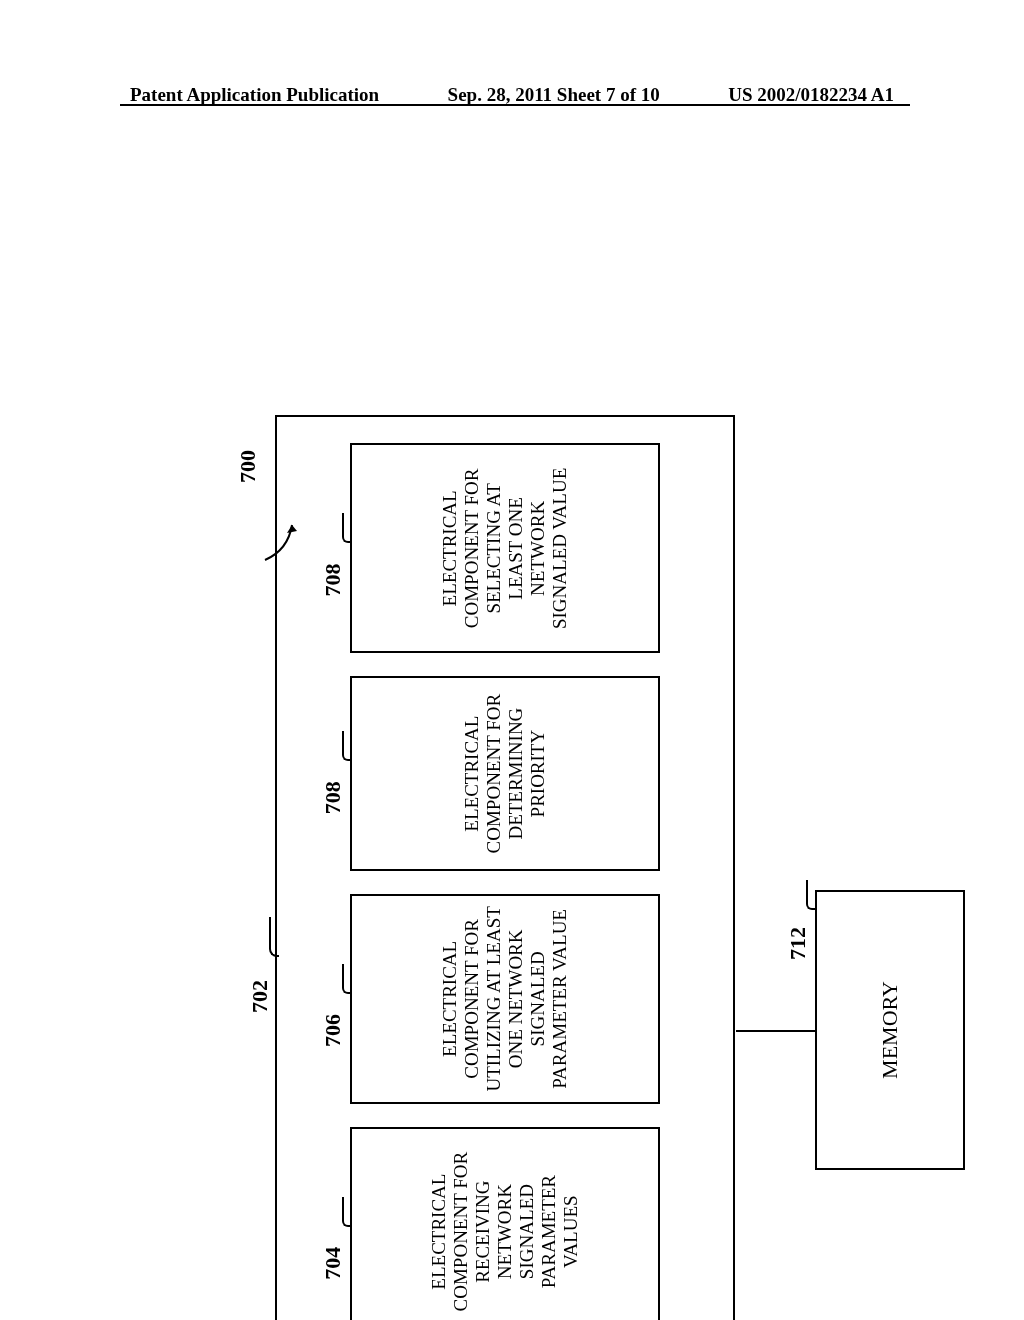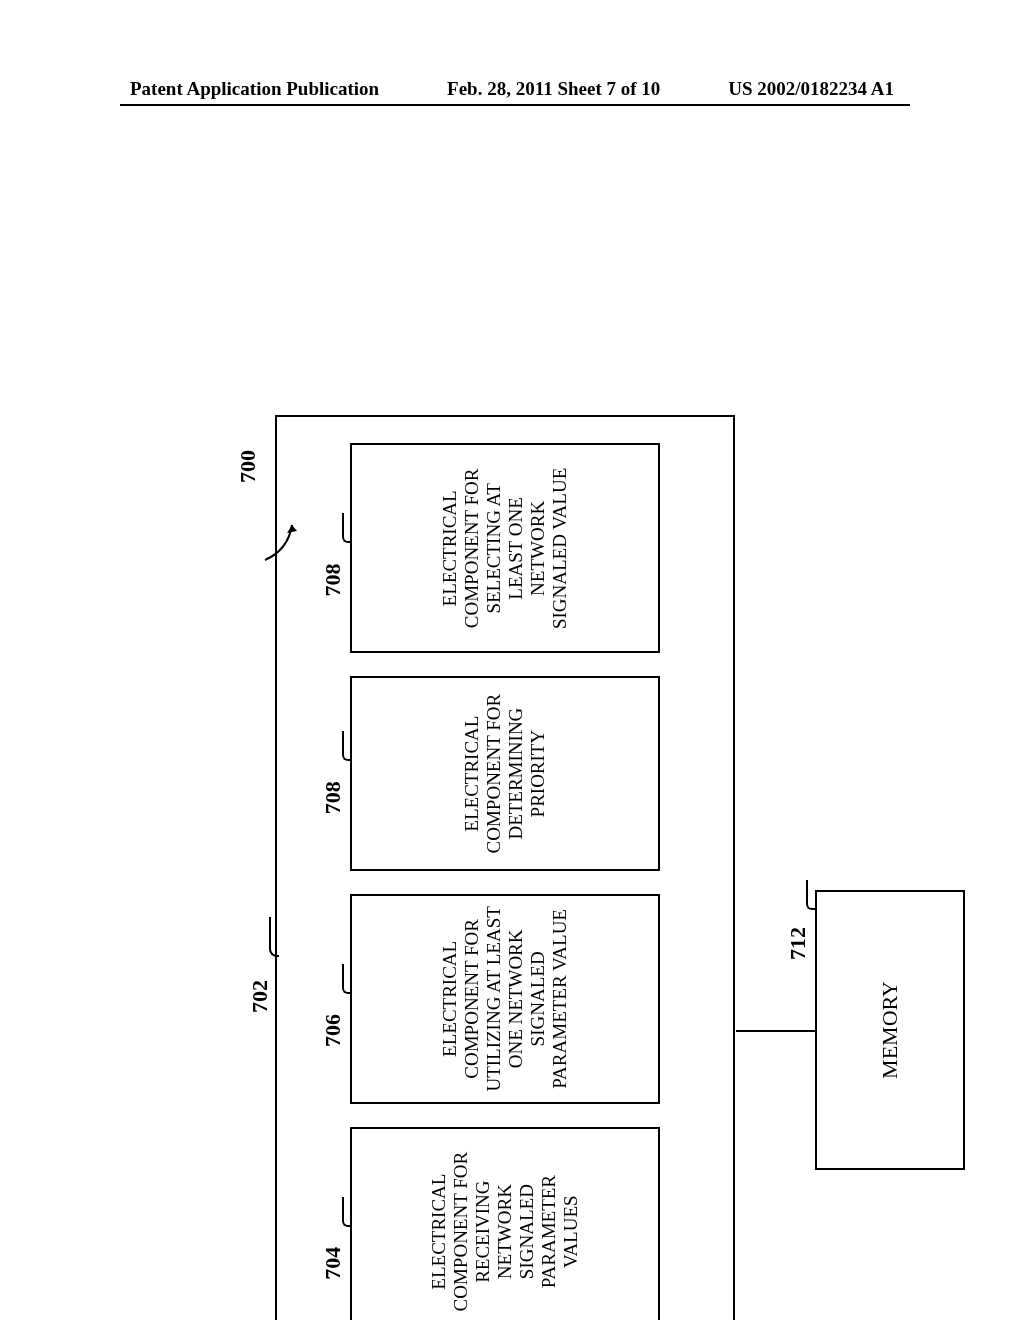--- a/index.html
+++ b/index.html
@@ -9,21 +9,21 @@
     }
     body {
       width: 1024px;
       height: 1320px;
       background: white;
       position: relative;
       font-family: "Times New Roman", Times, serif;
     }
     .header {
       position: absolute;
-      top: 78px;
+      top: 84px;
       left: 0;
       width: 100%;
       display: flex;
       justify-content: space-between;
       padding: 0 130px;
       font-size: 19px;
       font-weight: bold;
     }
     .header-rule {
       position: absolute;
@@ -168,21 +168,21 @@
       top: 740px;
       font-size: 40px;
       font-weight: bold;
     }
   </style>
 </head>
 <body>
 
 <div class="header">
   <span>Patent Application Publication</span>
-  <span>Feb. 28, 2011  Sheet 7 of 10</span>
+  <span>Sep. 28, 2011  Sheet 7 of 10</span>
   <span>US 2002/0182234 A1</span>
 </div>
 <div class="header-rule"></div>
 
 <div class="figure-area">
   <div class="rotation-wrapper">
 
     <div class="label-700">700</div>
     <svg class="arrow-700" viewBox="0 0 50 40">
       <path d="M 5 5 Q 15 28 40 32" stroke="black" stroke-width="2" fill="none"></path>

